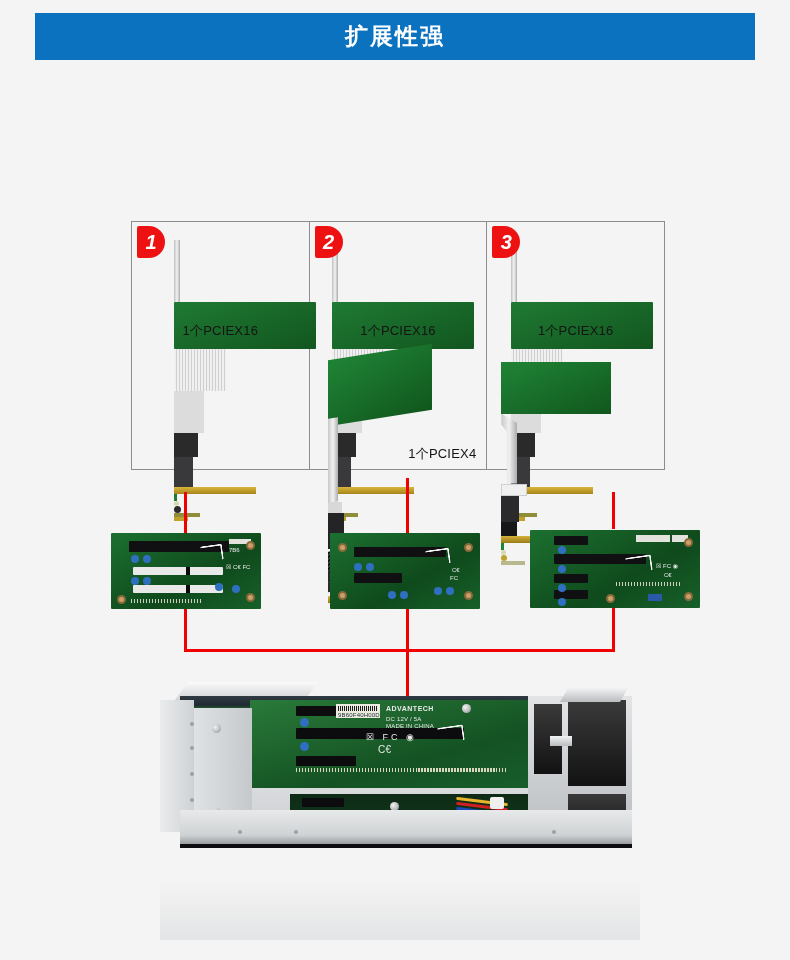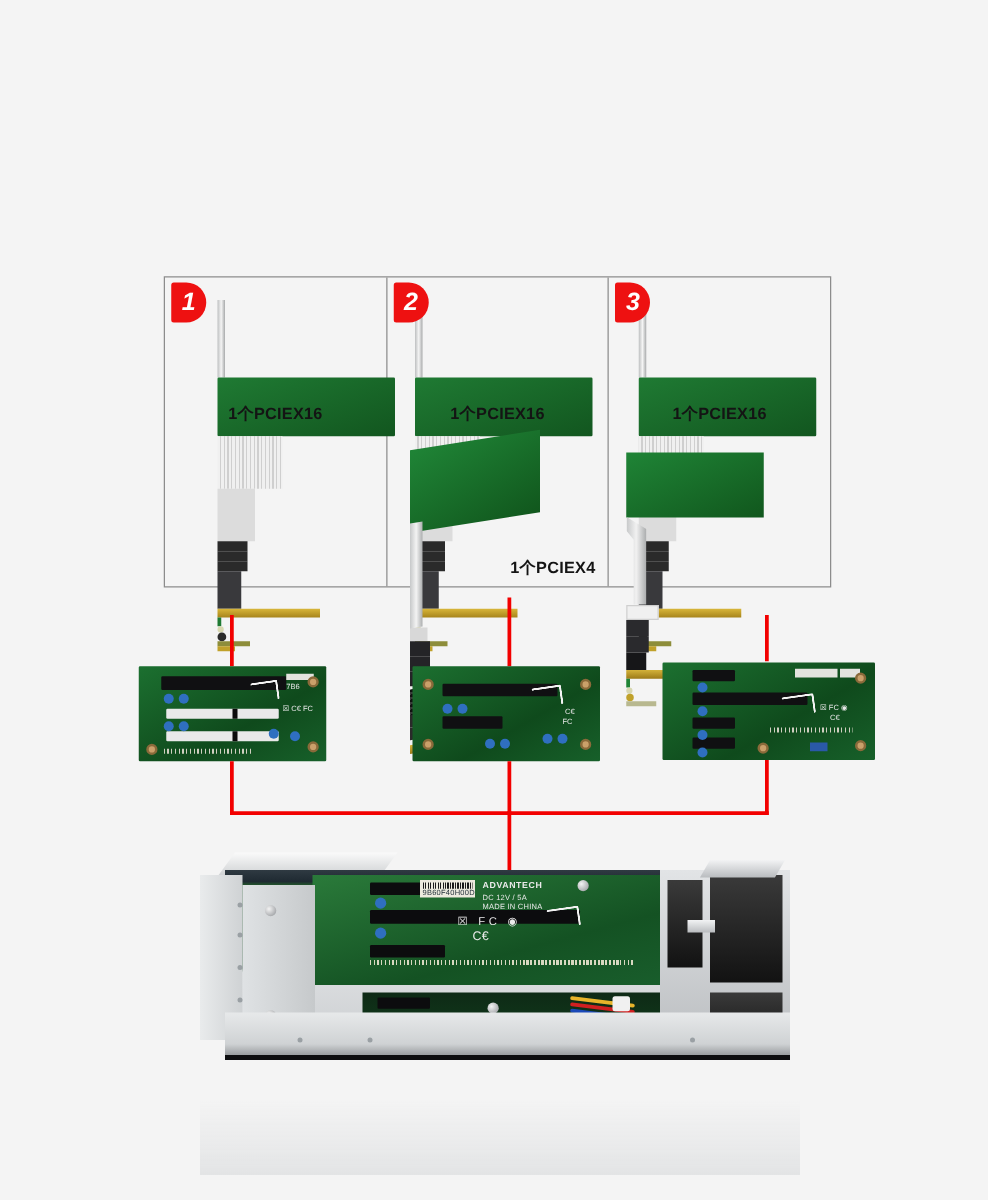--- a/index.html
+++ b/index.html
@@ -41,21 +41,21 @@
     display:flex;flex-direction:column;align-items:center;
   }
   .col:last-child{border-right:none;}
   .badge{
     position:absolute;left:5px;top:4px;width:28px;height:32px;
     background:#ee1111;border-radius:2px 16px 16px 2px;
     color:#fff;font-size:20px;font-weight:bold;font-style:italic;
     display:flex;align-items:center;justify-content:center;
     line-height:1;z-index:4;
   }
-  .slot{position:relative;width:100%;height:50%;font-weight:bold;}
+  .slot{position:relative;width:100%;height:50%;}
   .cap{
     position:absolute;left:0;right:0;bottom:6px;text-align:center;
     font-size:13px;color:#141414;letter-spacing:.2px;
   }
   .cap.right{text-align:right;padding-right:18px;}
   .cap.right2{text-align:right;padding-right:10px;}
   .art{position:absolute;}
 
   
   .raid{width:150px;height:62px;}
@@ -160,20 +160,23 @@
     background:linear-gradient(180deg,rgba(170,175,180,.45),rgba(244,244,244,0) 75%);
     transform:scaleY(-1);opacity:.5;filter:blur(.6px);
   }
   .ch-fine{position:absolute;background:repeating-linear-gradient(90deg,#d8d8c0 0 1px,transparent 1px 3px);}
 </style>
 </head>
 <body style="background: rgb(244, 244, 244);">
 
 <div class="page">
 
+  <div class="banner" id="banner-el" style="background: rgb(10, 114, 191);">
+    <span class="banner-title">扩展性强</span>
+  </div>
 
 
   <div class="grid">
 
     <div class="col">
       <div class="badge">1</div>
 
       <div class="slot">
         <div class="art raid" style="left:42px;top:18px;">
           <div class="bk"></div>

